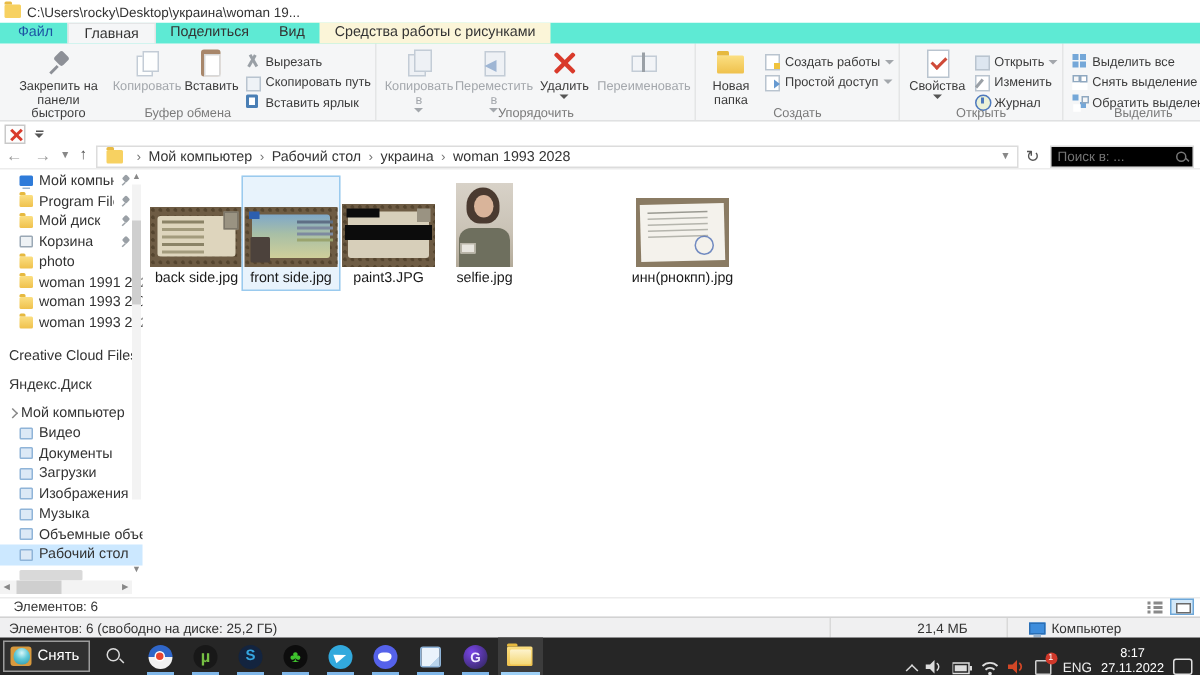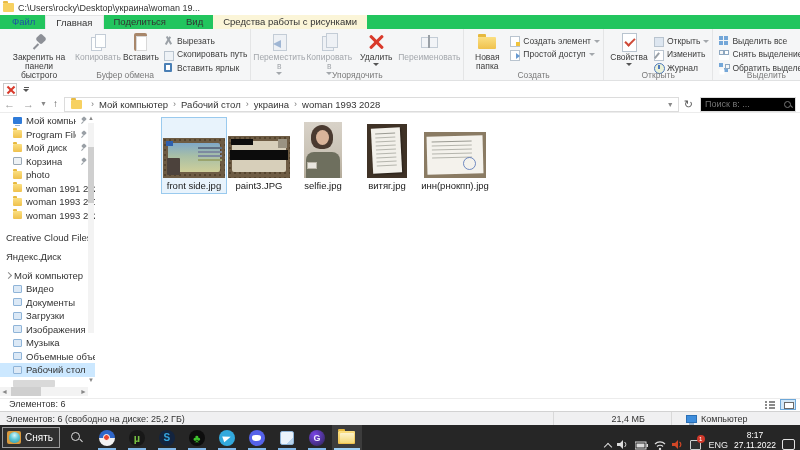--- a/index.html
+++ b/index.html
@@ -12,21 +12,21 @@
   .mini-folder::before{content:"";position:absolute;top:-2px;left:0;width:5px;height:2px;background:#e8bb45;border-radius:1px 1px 0 0}
   .path-title{font-size:9px;color:#333;white-space:nowrap}
   .ctx-header{position:absolute;left:163px;top:0;width:148px;height:15px;background:#f3e795;color:#6b6034;font-size:9px;text-align:center;line-height:15px}
   .win-btns{position:absolute;right:0;top:0;display:flex}
   .win-btn{width:26px;height:15px;display:flex;align-items:center;justify-content:center;color:#444}
   .glyph-min::before{content:"";width:8px;height:1px;background:#444;display:block}
   .glyph-max::before{content:"";width:7px;height:6px;border:1px solid #444;display:block}
   .glyph-close::before{content:"×";font-size:12px;line-height:10px}
 
   
-  .tabs{position:absolute;top:15px;left:0;right:0;height:14px;background:#22c55e;display:flex;align-items:flex-end;z-index:4}
+  .tabs{position:absolute;top:15px;left:0;right:0;height:14px;background:#5eead4;display:flex;align-items:flex-end;z-index:4}
   .tab{padding:0 10px;font-size:9.5px;line-height:14px;height:14px;color:#333}
   .tab-file{color:#1c54a3;margin-left:2px}
   .tab-active{background:#f5f6f7;border:1px solid #e4e5e6;border-bottom:none}
   .tab-ctx{background:#fbf5d8}
   .ribbon-right{position:absolute;right:6px;top:15px;display:flex;gap:8px;align-items:center;height:14px}
   .chev-up{width:6px;height:6px;border-left:1.5px solid #777;border-top:1.5px solid #777;transform:rotate(45deg);margin-top:3px}
   .help-dot{width:10px;height:10px;border-radius:50%;background:#2e8ae6;color:#fff;font-size:8px;font-weight:bold;text-align:center;line-height:10px}
   .help-dot::before{content:"?"}
 
   
@@ -283,27 +283,27 @@
       <div class="smallbtn">
         <span class="ic-s i-pasteshort"></span>
         <span>Вставить ярлык</span>
       </div>
     </div>
     <div class="glabel">Буфер обмена</div>
   </div>
 
   <div class="rgroup">
     <div class="bigbtn dis" style="width:50px">
+      <span class="ic i-copyto"></span>
+      <span class="cap">Копировать в</span>
+      <span class="caret"></span>
+    </div>
+    <div class="bigbtn dis" style="width:50px">
       <span class="ic i-moveto"></span>
       <span class="cap">Переместить в</span>
-      <span class="caret"></span>
-    </div>
-    <div class="bigbtn dis" style="width:50px">
-      <span class="ic i-copyto"></span>
-      <span class="cap">Копировать в</span>
       <span class="caret"></span>
     </div>
     <div class="bigbtn" style="width:44px">
       <span class="ic i-delete"></span>
       <span class="cap">Удалить</span>
       <span class="caret"></span>
     </div>
     <div class="bigbtn dis" style="width:62px">
       <span class="ic i-rename"></span>
       <span class="cap">Переименовать</span>
@@ -312,21 +312,21 @@
   </div>
 
   <div class="rgroup">
     <div class="bigbtn" style="width:40px">
       <span class="ic i-newfolder"></span>
       <span class="cap">Новая папка</span>
     </div>
     <div class="smallcol">
       <div class="smallbtn dis">
         <span class="ic-s i-newitem"></span>
-        <span>Создать элемент</span>
+        <span>Создать работы</span>
         <span class="caret"></span>
       </div>
       <div class="smallbtn dis">
         <span class="ic-s i-easy"></span>
         <span>Простой доступ</span>
         <span class="caret"></span>
       </div>
     </div>
     <div class="glabel">Создать</div>
   </div>
@@ -493,20 +493,29 @@
     <span class="ar">◄</span>
     <span class="htrack">
         <span class="hthumb"></span>
       </span>
     <span class="ar">►</span>
   </div>
 </div>
 
 <div class="filepane">
 
+  <div class="fitem" style="left:3px">
+    <div class="twrap">
+        <div class="th t-back dotbg">
+      <div class="card"></div>
+          <div class="ph"></div>
+    </div>
+      </div>
+    <div class="fname">back side.jpg</div>
+  </div>
 
   <div class="fitem sel" style="left:66px">
     <div class="twrap">
         <div class="th t-front dotbg">
       <div class="card"></div>
           <div class="eu"></div>
           <div class="ph"></div>
           <div class="txt"></div>
     </div>
       </div>
@@ -530,28 +539,20 @@
         <div class="th t-selfie">
       <div class="hair"></div>
           <div class="face"></div>
           <div class="torso"></div>
           <div class="idc"></div>
     </div>
       </div>
     <div class="fname">selfie.jpg</div>
   </div>
 
-  <div class="fitem" style="left:259px">
-    <div class="twrap">
-        <div class="th t-vytiah">
-      <div class="paper"></div>
-    </div>
-      </div>
-    <div class="fname">витяг.jpg</div>
-  </div>
 
   <div class="fitem" style="left:323px;width:74px">
     <div class="twrap">
         <div class="th t-inn">
       <div class="paper"></div>
           <div class="stamp"></div>
     </div>
       </div>
     <div class="fname">инн(рнокпп).jpg</div>
   </div>

